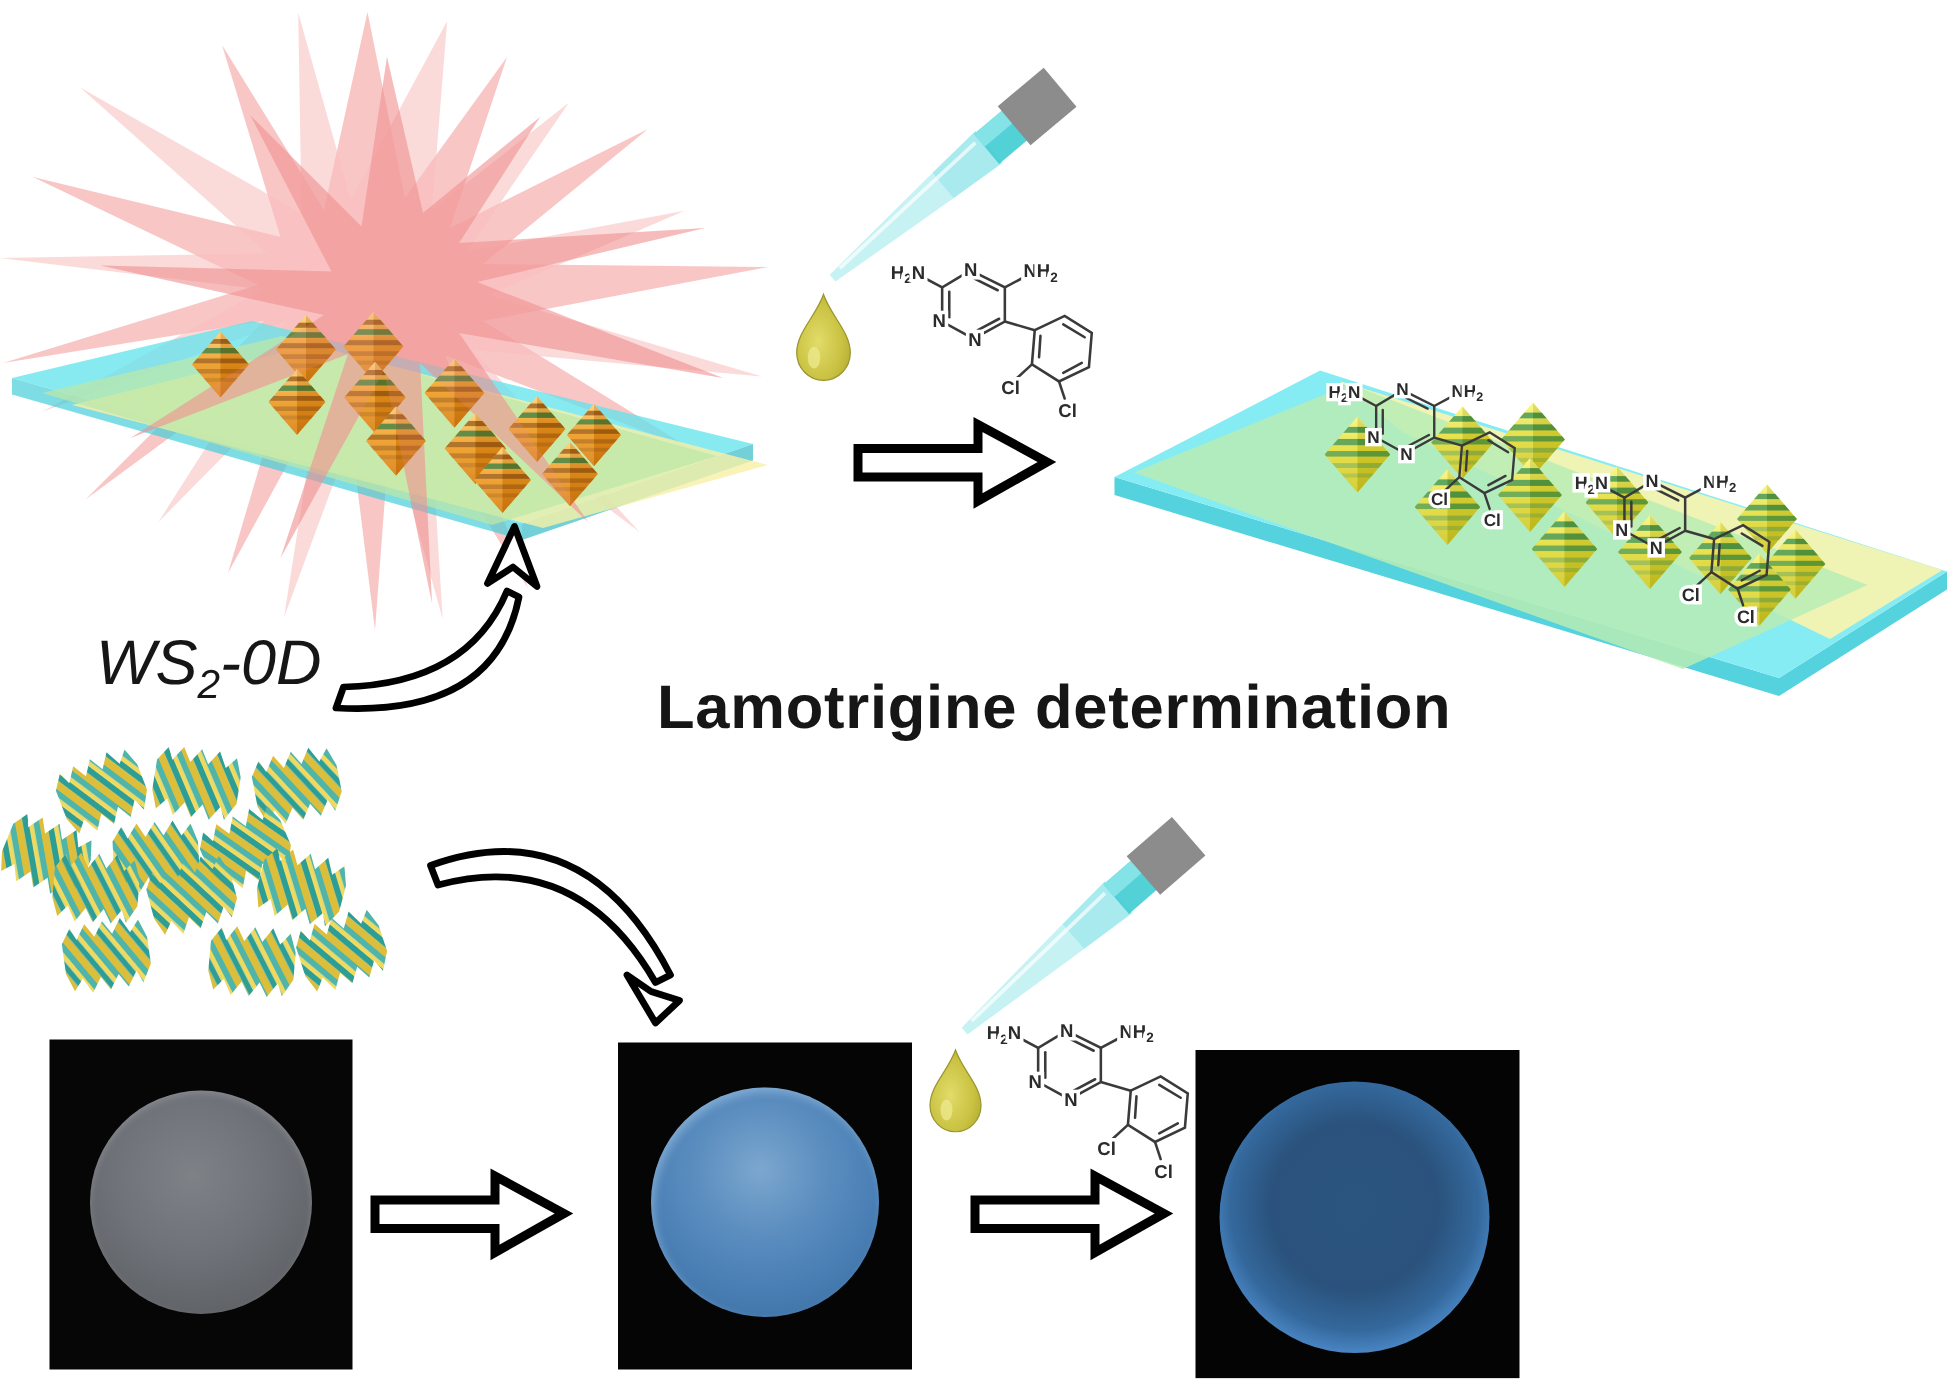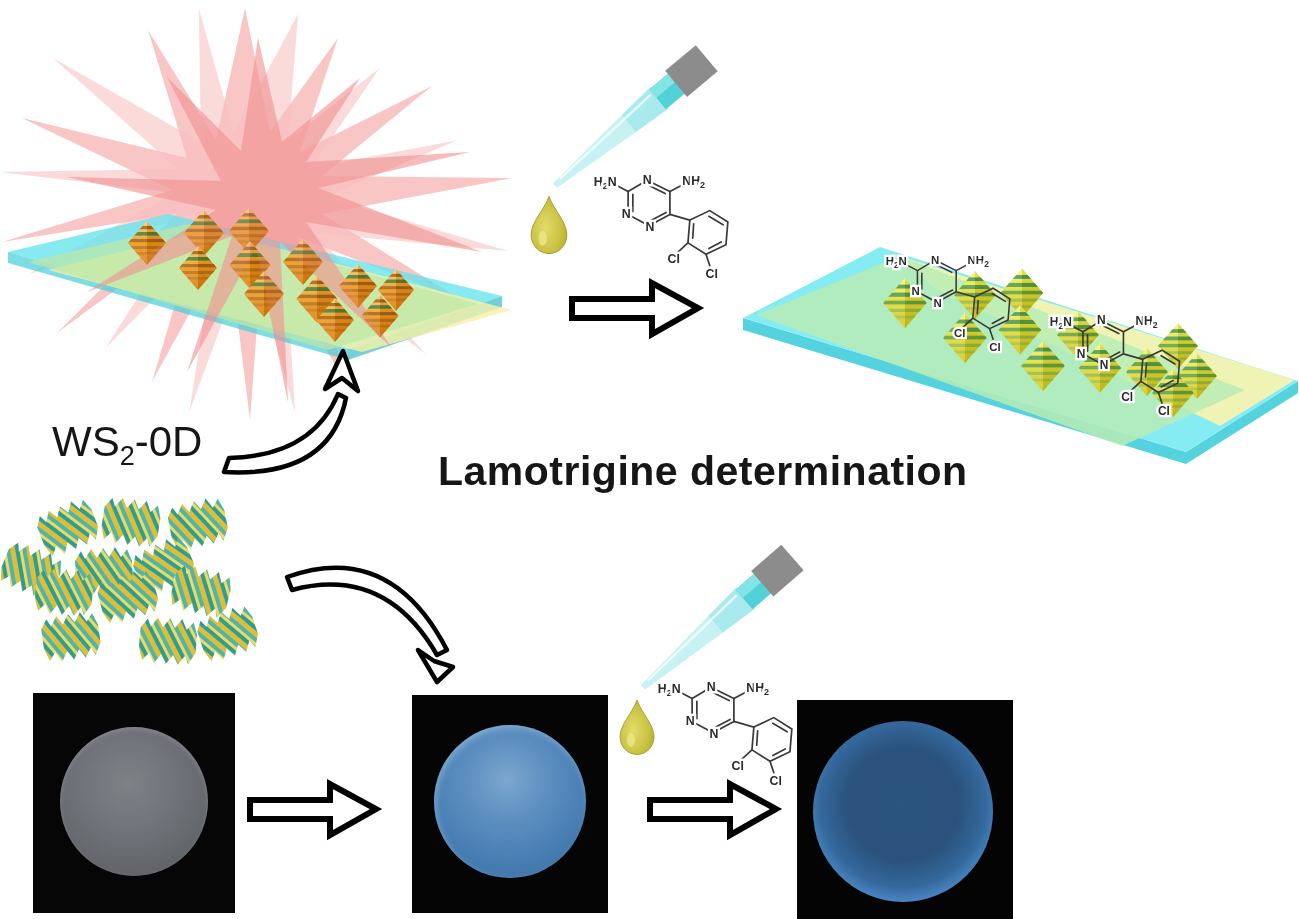--- a/index.html
+++ b/index.html
@@ -2,21 +2,21 @@
 <html><head>
 <meta charset="utf-8">
 <style>
   html,body{margin:0;padding:0;background:#ffffff;}
   #canvas{
     position:relative;width:1299px;height:919px;background:#ffffff;overflow:hidden;
     font-family:"Liberation Sans", sans-serif;
   }
   #artwork{position:absolute;left:0;top:0;}
   .label{position:absolute;color:#161616;white-space:nowrap;}
-  #ws2-label{left:52px;top:418px;font-size:42px;font-weight:500;}
+  #ws2-label{left:64px;top:418px;font-size:42px;font-weight:500;font-style:italic;}
   #ws2-label sub{font-size:27px;}
   #main-label{left:438px;top:448px;font-size:41px;font-weight:700;letter-spacing:0.5px;}
   .photo{position:absolute;background:#060606;}
   #photo-blank{left:33px;top:693px;width:202px;height:220px;}
   #photo-ws2{left:412px;top:695px;width:196px;height:218px;background:#050505;}
   #photo-quenched{left:797px;top:700px;width:216px;height:219px;background:#040404;}
   .disc{position:absolute;border-radius:50%;}
   #disc-gray{left:27px;top:34px;width:148px;height:149px;
     background:radial-gradient(circle at 46% 38%, #7e8186 0%, #70737a 40%, #626569 72%, #54575c 95%);
     box-shadow:inset 0 2px 5px rgba(255,255,255,.18);}

